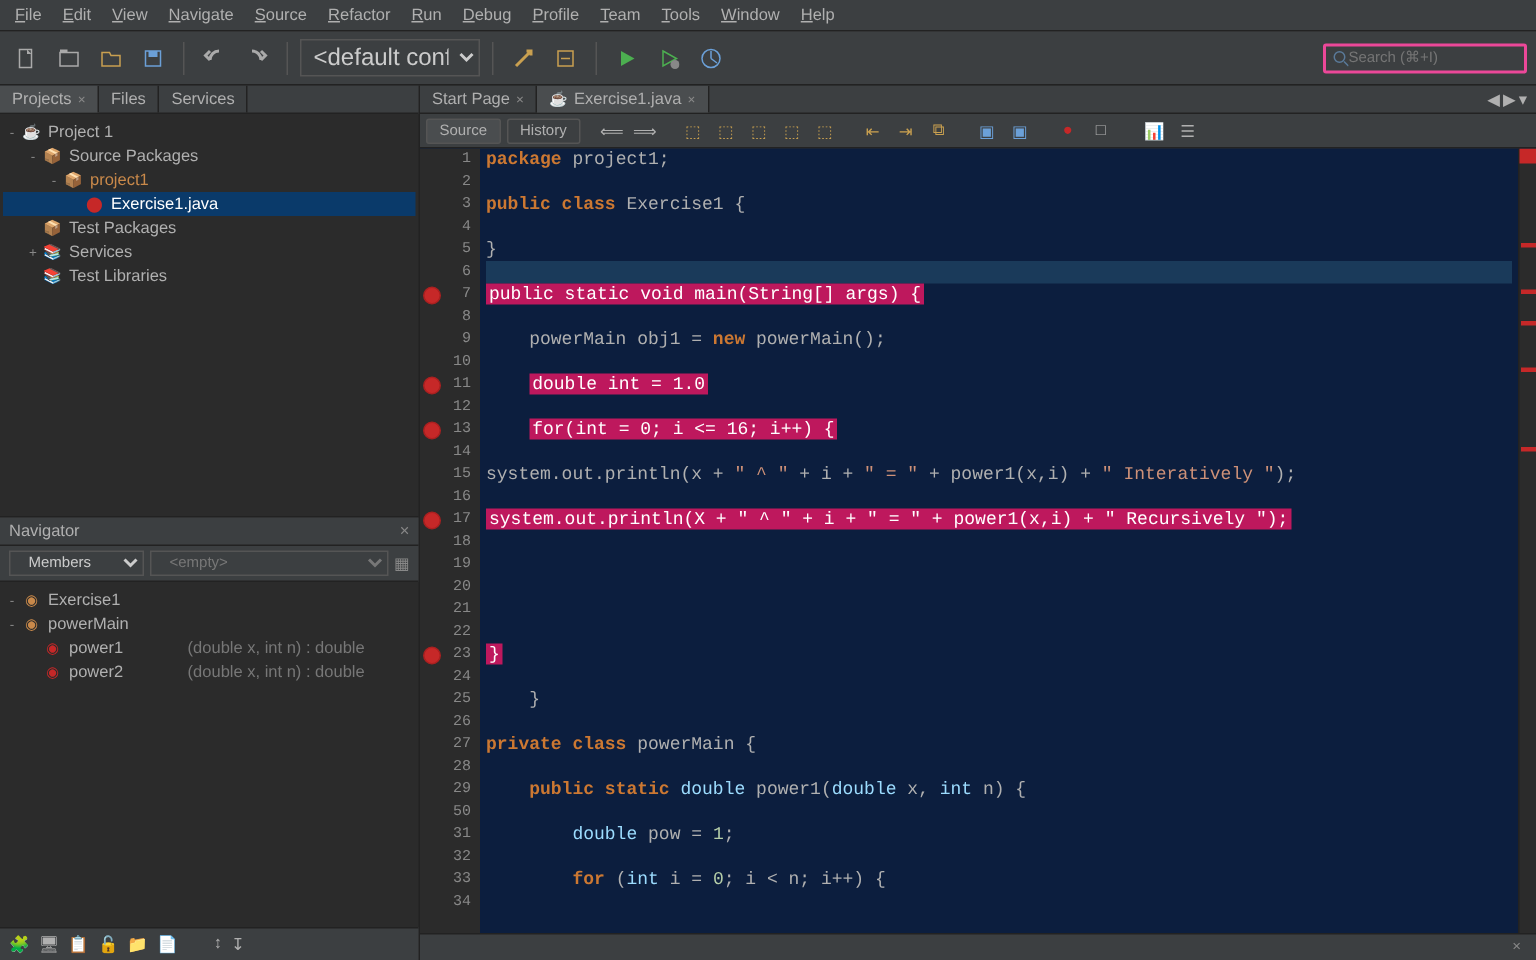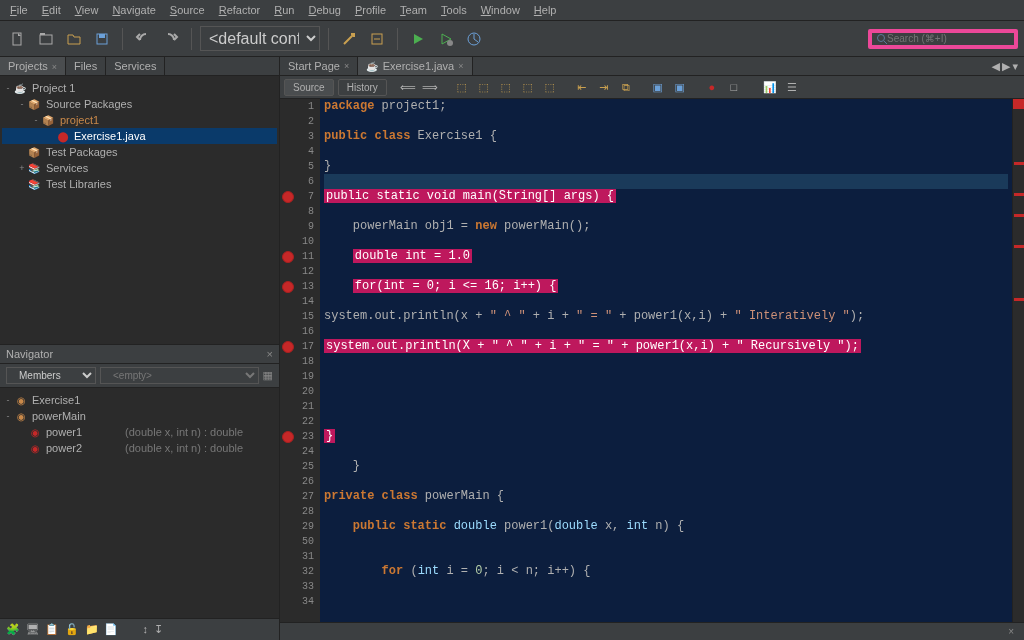--- a/index.html
+++ b/index.html
@@ -4,21 +4,21 @@
 <style>
 * { margin: 0; padding: 0; box-sizing: border-box; }
 body { font-family: "Segoe UI", Tahoma, sans-serif; font-size: 11px; background: #2b2b2b; color: #b0b0b0; width: 1024px; height: 640px; overflow: hidden; display: flex; flex-direction: column; }
 .menubar { display: flex; background: #3c3f41; border-bottom: 1px solid #222; padding: 2px 4px; gap: 2px; }
 .menubar .item { padding: 2px 6px; cursor: default; }
 .menubar .item u { text-decoration: underline; }
 .toolbar { display: flex; align-items: center; background: #3c3f41; border-bottom: 1px solid #222; padding: 4px 6px; gap: 4px; height: 36px; }
 .toolbar .btn { width: 24px; height: 24px; display: flex; align-items: center; justify-content: center; border-radius: 2px; }
 .toolbar .sep { width: 1px; height: 22px; background: #555; margin: 0 4px; }
 .toolbar select { background: #3c3f41; color: #ccc; border: 1px solid #555; padding: 2px 4px; font-size: 16px; width: 120px; }
-.search { margin-left: auto; display: flex; align-items: center; border: 4px solid #ec4899; border-radius: 2px; padding: 0 4px; height: 20px; width: 150px; }
+.search { margin-left: auto; display: flex; align-items: center; border: 2px solid #ec4899; border-radius: 2px; padding: 0 4px; height: 20px; width: 136px; }
 .search input { background: transparent; border: none; color: #888; font-size: 10px; outline: none; width: 100%; }
 .main { display: flex; flex: 1; overflow: hidden; }
 .sidebar { width: 280px; display: flex; flex-direction: column; background: #2b2b2b; border-right: 1px solid #222; }
 .side-tabs { display: flex; background: #3c3f41; border-bottom: 1px solid #222; font-size: 11px; }
 .side-tabs .tab { padding: 3px 8px; border-right: 1px solid #222; }
 .side-tabs .tab.active { background: #4a4d4f; }
 .side-tabs .x { font-size: 9px; margin-left: 4px; color: #888; }
 .tree { flex: 1; overflow: auto; padding: 4px 2px; }
 .tree-node { display: flex; align-items: center; padding: 1px 0; white-space: nowrap; }
 .tree-node .toggle { width: 12px; text-align: center; color: #888; font-size: 9px; }
@@ -360,20 +360,21 @@
           <div class="line">&nbsp;</div>
           <div class="line">&nbsp;</div>
           <div class="line"><span class="errline">}</span></div>
           <div class="line">&nbsp;</div>
           <div class="line">    }</div>
           <div class="line">&nbsp;</div>
           <div class="line"><span class="kw2">private class</span> powerMain {</div>
           <div class="line">&nbsp;</div>
           <div class="line">    <span class="kw2">public static</span> <span class="type">double</span> power1(<span class="type">double</span> x, <span class="type">int</span> n) {</div>
           <div class="line">&nbsp;</div>
+          <div class="line">        <span class="type">double</span> pow = <span class="num">1</span>;</div>
           <div class="line">&nbsp;</div>
           <div class="line">        <span class="kw2">for</span> (<span class="type">int</span> i = <span class="num">0</span>; i &lt; n; i++) {</div>
           <div class="line">&nbsp;</div>
         </div>
       <div class="overview">
         <div style="position:absolute;top:0;left:0;right:0;height:10px;background:#c62828"></div>
         <div class="mark err" style="top:12%"></div>
         <div class="mark err" style="top:18%"></div>
         <div class="mark err" style="top:22%"></div>
         <div class="mark err" style="top:28%"></div>

